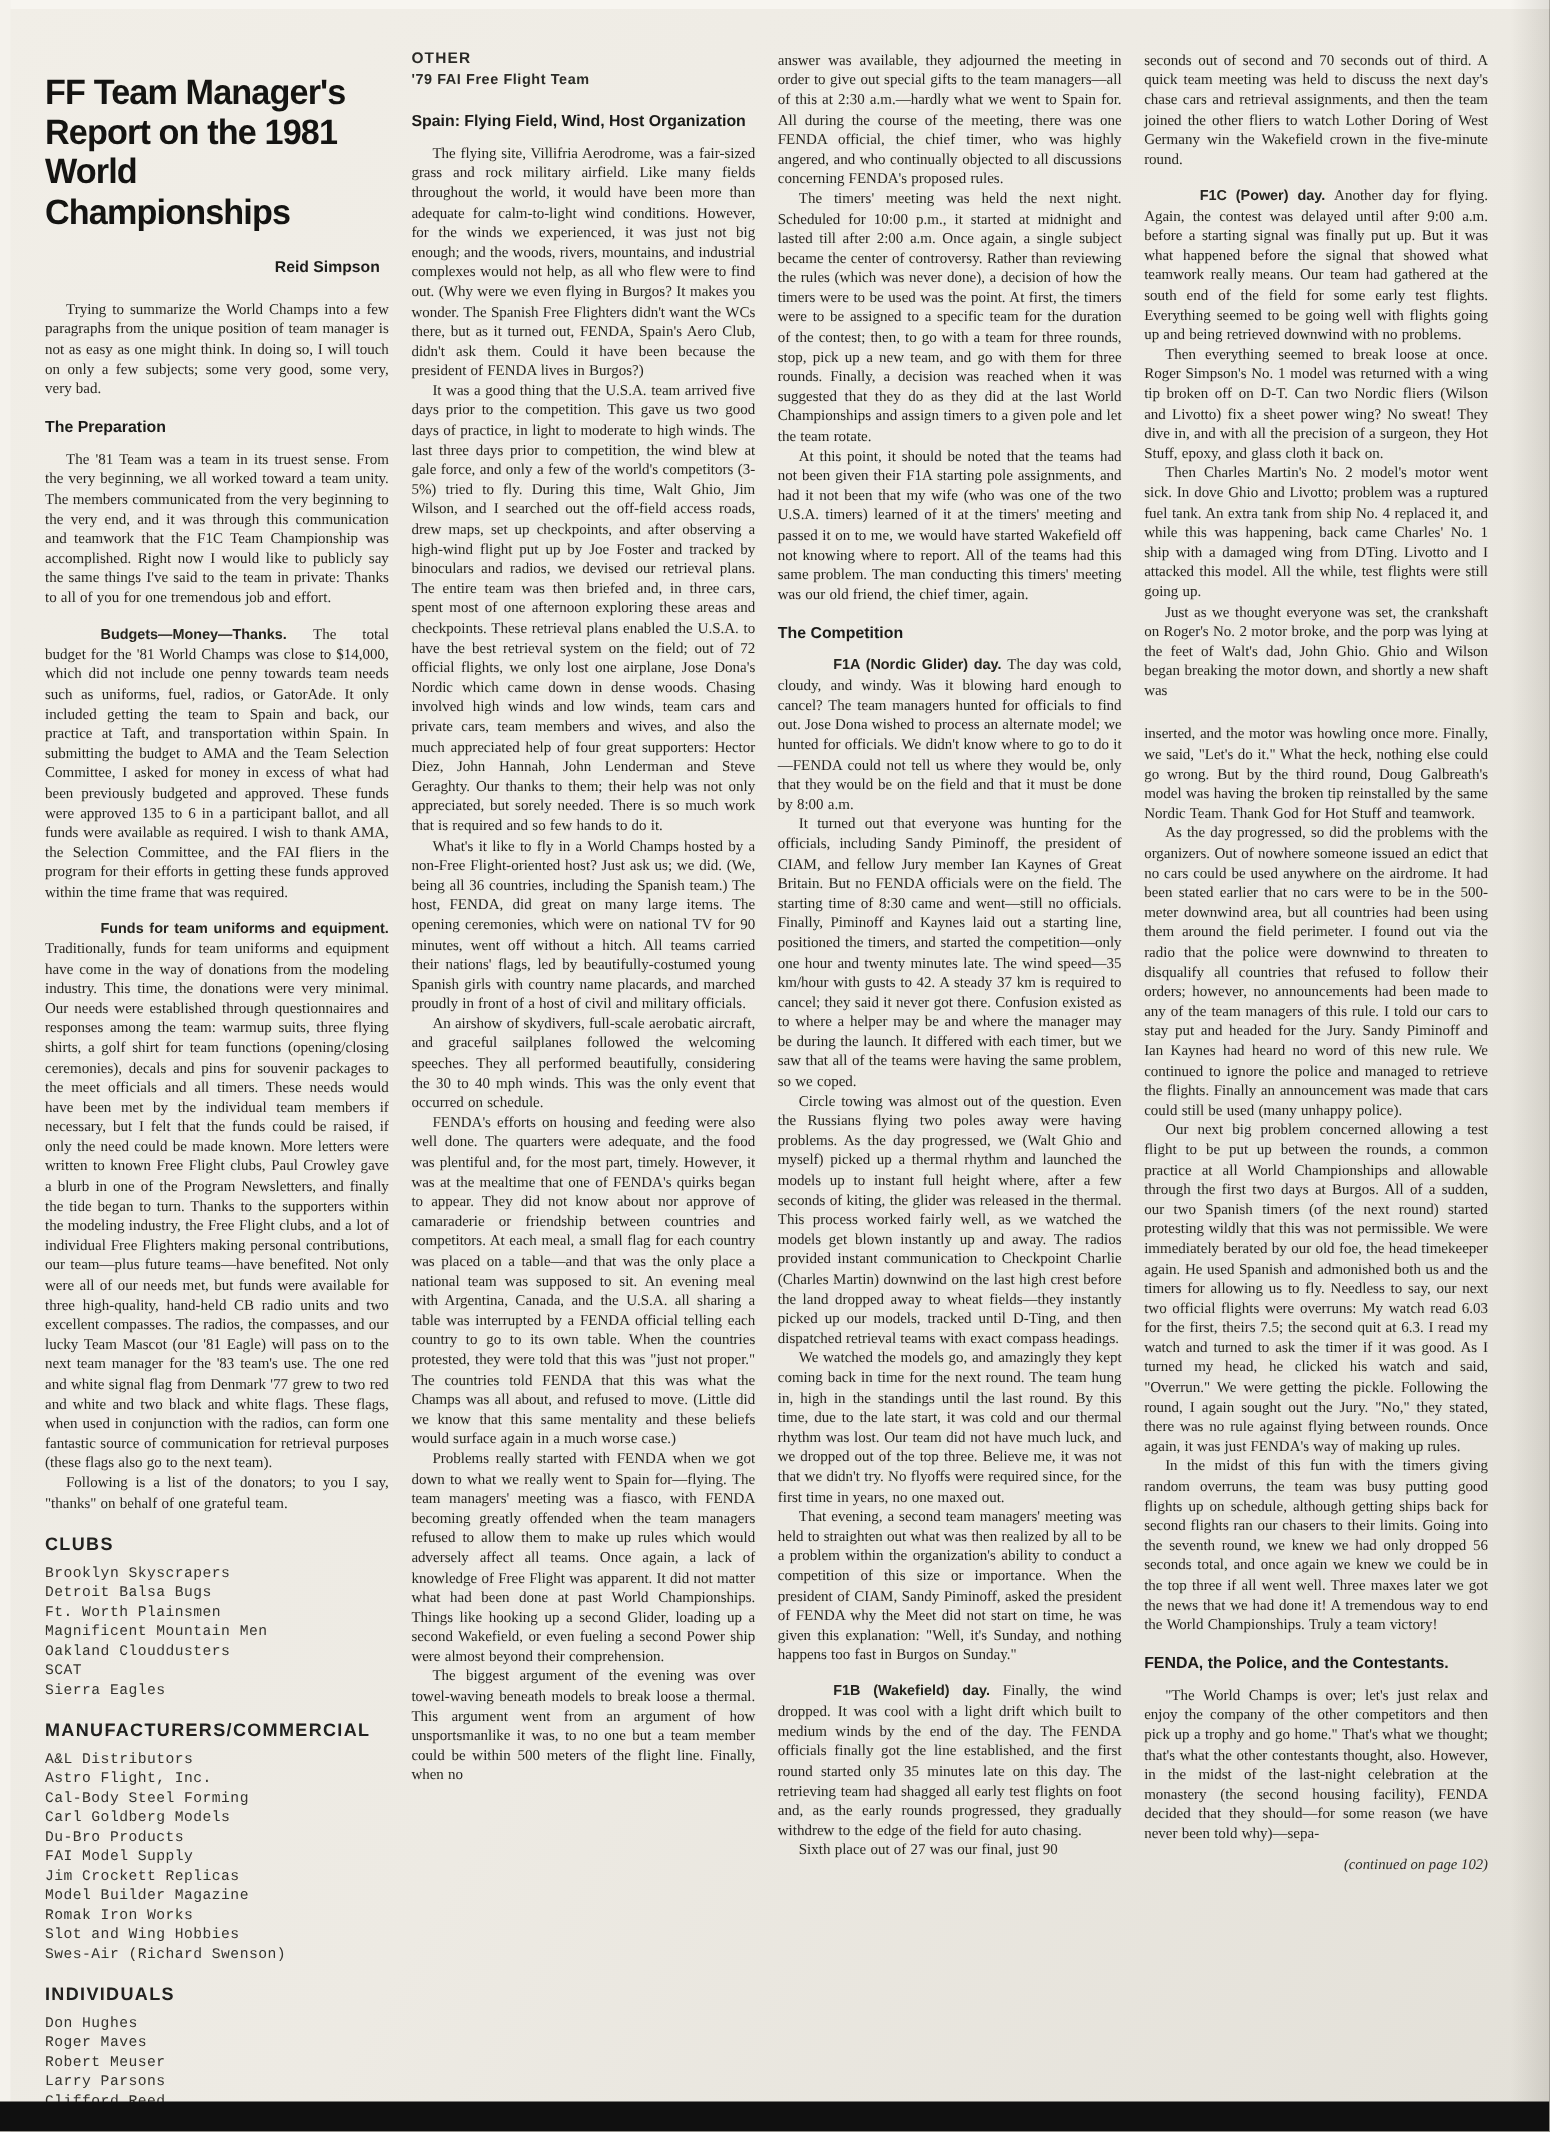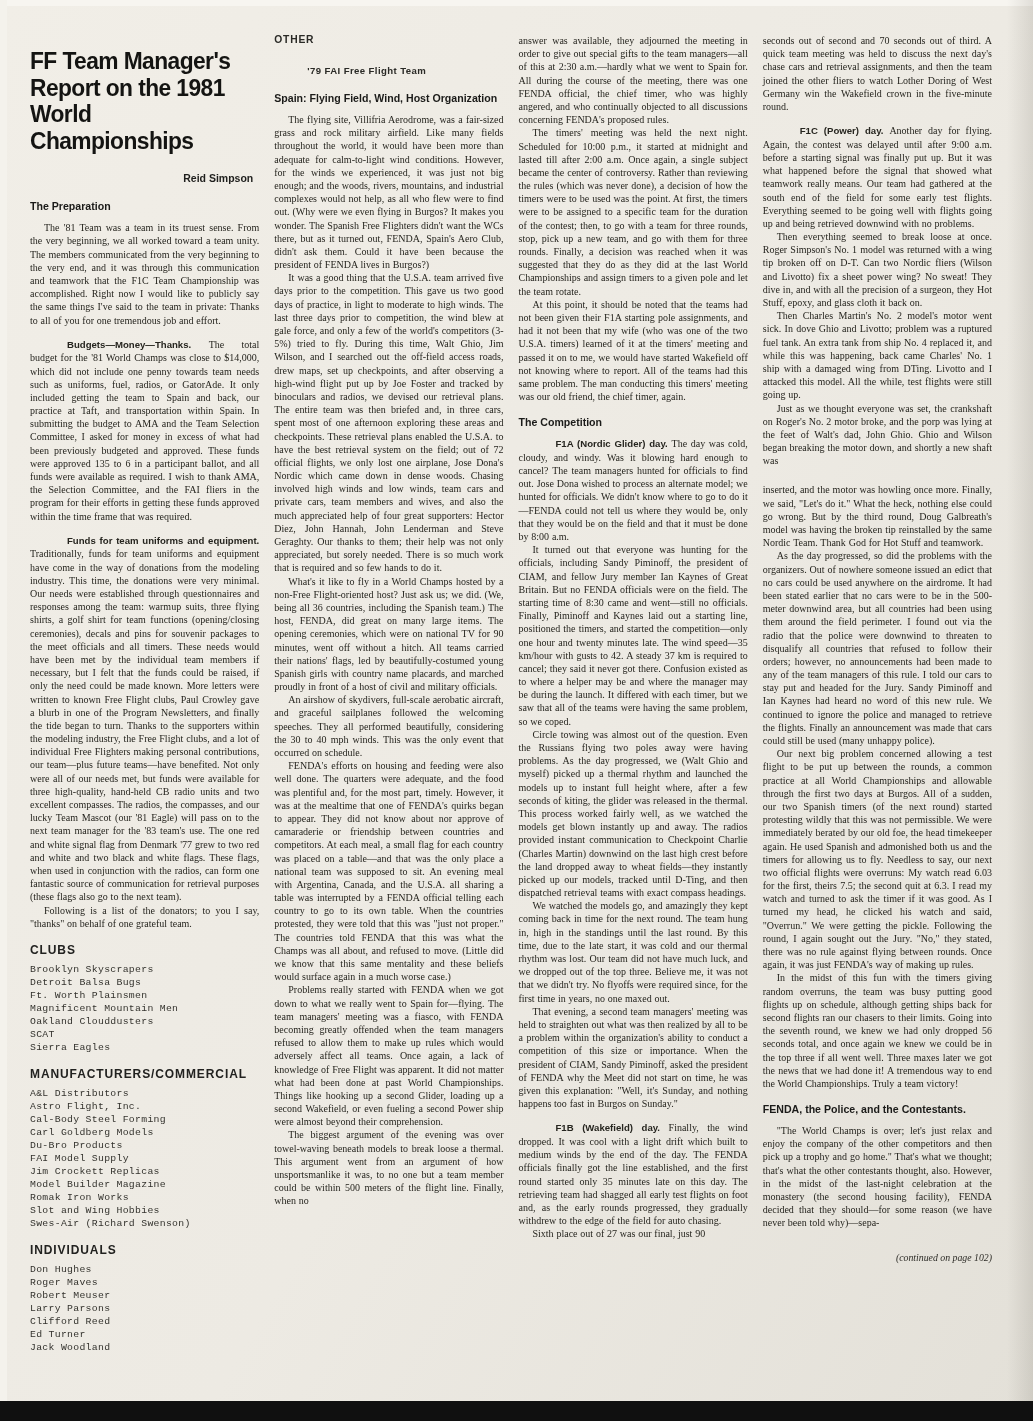--- a/index.html
+++ b/index.html
@@ -40,49 +40,50 @@
   }
   .para.no-indent { text-indent:0; }
   .para.spaced { margin-top:11px; }
   .lead { font-family:"Liberation Sans", sans-serif; font-weight:700; font-size:9.6px;padding-left:23px; }
   .heading {
     font-family:"Liberation Sans", sans-serif; font-weight:700;
     font-size:10.6px; color:#1b1b19; margin:13px 0 9px 0;
   }
   .kicker {
     font-family:"Liberation Sans", sans-serif; font-weight:700;
-    font-size:10.3px; letter-spacing:0.8px; color:#2a2a26; margin-bottom:20px;
+    font-size:10.3px; letter-spacing:0.8px; color:#2a2a26; margin-bottom:3px;
   }
-  .kicker.kicker-sub { font-size:9.6px; letter-spacing:0.4px; margin-bottom:16px;margin-left:33px; }
+  .kicker.kicker-sub { font-size:9.6px; letter-spacing:0.4px; margin-bottom:16px; }
   .list-heading {
     font-family:"Liberation Sans", sans-serif; font-weight:700;
     font-size:12px; letter-spacing:0.9px; color:#222220; margin:13px 0 6px 0;
   }
   .donor-list { font-family:Liberation Mono, monospace; font-size:9.8px; line-height:1.33; color:#33322d; letter-spacing:0.3px; }
   .gap { height:16px; }
-  .continued { text-align:right; font-style:italic; font-size:9.8px; margin-top:22px; color:#2c2b26; }
+  .continued { text-align:right; font-style:italic; font-size:9.8px; margin-top:8px; color:#2c2b26; }
 
   .footer {
     position:absolute; right:92px; bottom:38px;
     font-family:"Liberation Sans", sans-serif; font-size:27px; color:#1a1a18; letter-spacing:0.5px;
   }
   .footer .pagenum { font-weight:700; margin-left:12px; letter-spacing:1px; }
 </style>
 </head>
 <body>
 
 <div class="scan">
   <div class="scan-edge-top"></div>
   <div class="scan-edge-left"></div>
   <div class="scan-right-shade"></div>
 
   <div class="columns">
     <div class="col">
         <h1 class="title">FF Team Manager's<br>Report on the 1981<br>World Championships</h1>
         <div class="byline">Reid Simpson</div>
+        <p class="para">Trying to summarize the World Champs into a few paragraphs from the unique position of team manager is not as easy as one might think. In doing so, I will touch on only a few subjects; some very good, some very, very bad.</p>
         <h3 class="heading">The Preparation</h3>
         <p class="para">The '81 Team was a team in its truest sense. From the very beginning, we all worked toward a team unity. The members communicated from the very beginning to the very end, and it was through this communication and teamwork that the F1C Team Championship was accomplished. Right now I would like to publicly say the same things I've said to the team in private: Thanks to all of you for one tremendous job and effort.</p>
         <p class="para spaced"><strong class="lead">Budgets—Money—Thanks. </strong>The total budget for the '81 World Champs was close to $14,000, which did not include one penny towards team needs such as uniforms, fuel, radios, or GatorAde. It only included getting the team to Spain and back, our practice at Taft, and transportation within Spain. In submitting the budget to AMA and the Team Selection Committee, I asked for money in excess of what had been previously budgeted and approved. These funds were approved 135 to 6 in a participant ballot, and all funds were available as required. I wish to thank AMA, the Selection Committee, and the FAI fliers in the program for their efforts in getting these funds approved within the time frame that was required.</p>
         <p class="para spaced"><strong class="lead">Funds for team uniforms and equipment. </strong>Traditionally, funds for team uniforms and equipment have come in the way of donations from the modeling industry. This time, the donations were very minimal. Our needs were established through questionnaires and responses among the team: warmup suits, three flying shirts, a golf shirt for team functions (opening/closing ceremonies), decals and pins for souvenir packages to the meet officials and all timers. These needs would have been met by the individual team members if necessary, but I felt that the funds could be raised, if only the need could be made known. More letters were written to known Free Flight clubs, Paul Crowley gave a blurb in one of the Program Newsletters, and finally the tide began to turn. Thanks to the supporters within the modeling industry, the Free Flight clubs, and a lot of individual Free Flighters making personal contributions, our team—plus future teams—have benefited. Not only were all of our needs met, but funds were available for three high-quality, hand-held CB radio units and two excellent compasses. The radios, the compasses, and our lucky Team Mascot (our '81 Eagle) will pass on to the next team manager for the '83 team's use. The one red and white signal flag from Denmark '77 grew to two red and white and two black and white flags. These flags, when used in conjunction with the radios, can form one fantastic source of communication for retrieval purposes (these flags also go to the next team).</p>
         <p class="para">Following is a list of the donators; to you I say, "thanks" on behalf of one grateful team.</p>
         <h4 class="list-heading">CLUBS</h4>
         <div class="donor-list">
           <div class="list-item">Brooklyn Skyscrapers</div>
           <div class="list-item">Detroit Balsa Bugs</div>
           <div class="list-item">Ft. Worth Plainsmen</div>

